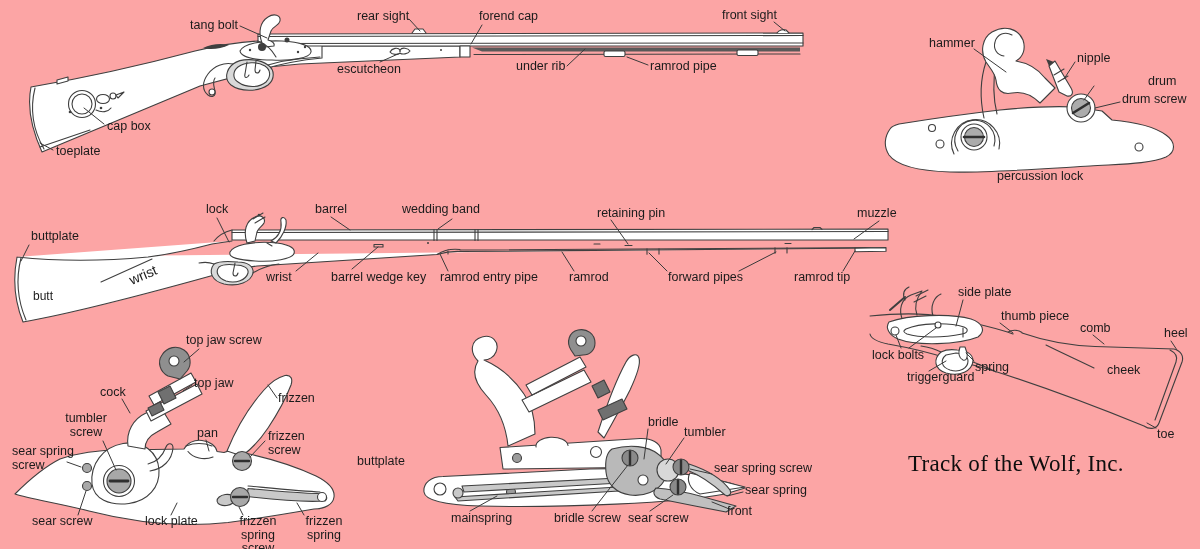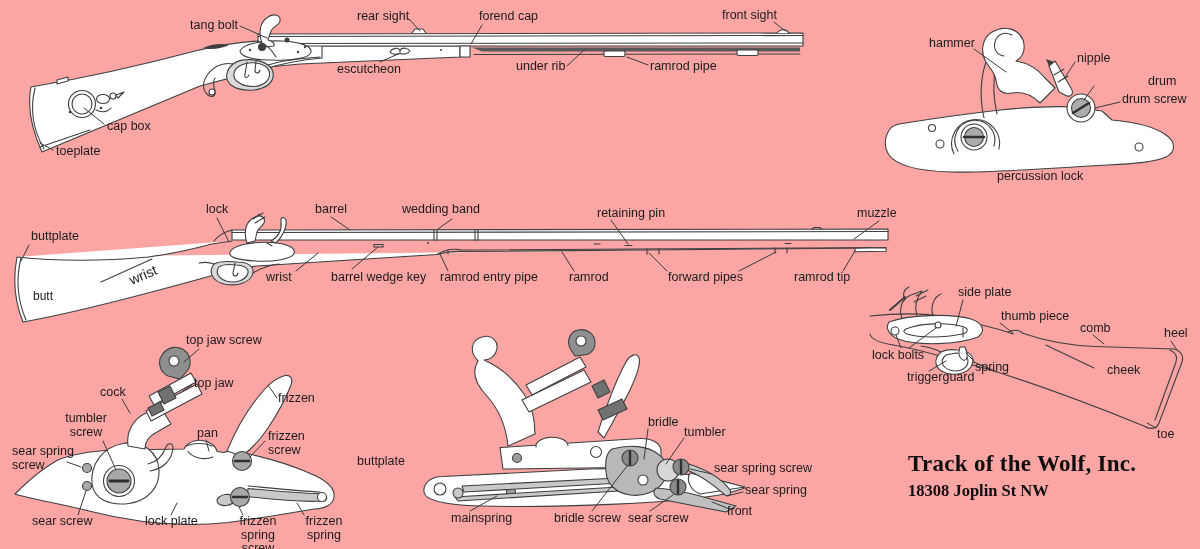--- a/index.html
+++ b/index.html
@@ -9,21 +9,21 @@
   }
   svg.art { position:absolute; left:0; top:0; width:1200px; height:549px; }
   .lbl {
     position:absolute; font-size:12.5px; line-height:1.08; color:#1b1b1b;
     white-space:pre-line;
   }
   .lbl.c { text-align:center; }
   .lbl.wrist { transform:rotate(-23deg); transform-origin:left top; }
   .company { position:absolute; left:908px; top:451px; color:#0e0e0e;
              font-family:"Liberation Serif", serif; }
-  .company .name { font-size:23px; font-weight:700; letter-spacing:0.3px; margin:0 16px 4px 0; }
+  .company .name { font-size:23px; font-weight:400; letter-spacing:0.3px; margin:0 16px 4px 0; }
   .company .line { font-size:16.5px; font-weight:700; margin:0 0 4px 0; }
 </style>
 </head>
 <body>
 
 <div class="canvas">
 
 <svg class="art" viewBox="0 0 1200 549" fill="none" stroke="#3f3f3f" stroke-width="1.1" stroke-linejoin="round" stroke-linecap="round">
 
   <g>
@@ -331,16 +331,15 @@
 <div class="lbl" style="left:1080px;top:322px">comb</div>
 <div class="lbl" style="left:1164px;top:327px">heel</div>
 <div class="lbl" style="left:872px;top:349px">lock bolts</div>
 <div class="lbl" style="left:975px;top:361px">spring</div>
 <div class="lbl" style="left:907px;top:371px">triggerguard</div>
 <div class="lbl" style="left:1107px;top:364px">cheek</div>
 <div class="lbl" style="left:1157px;top:428px">toe</div>
 
 <div class="company">
   <div class="name">Track of the Wolf, Inc.</div>
-  <div class="line">18308 Joplin St NW</div>
 </div>
 
 </div>
 
 </body></html>

